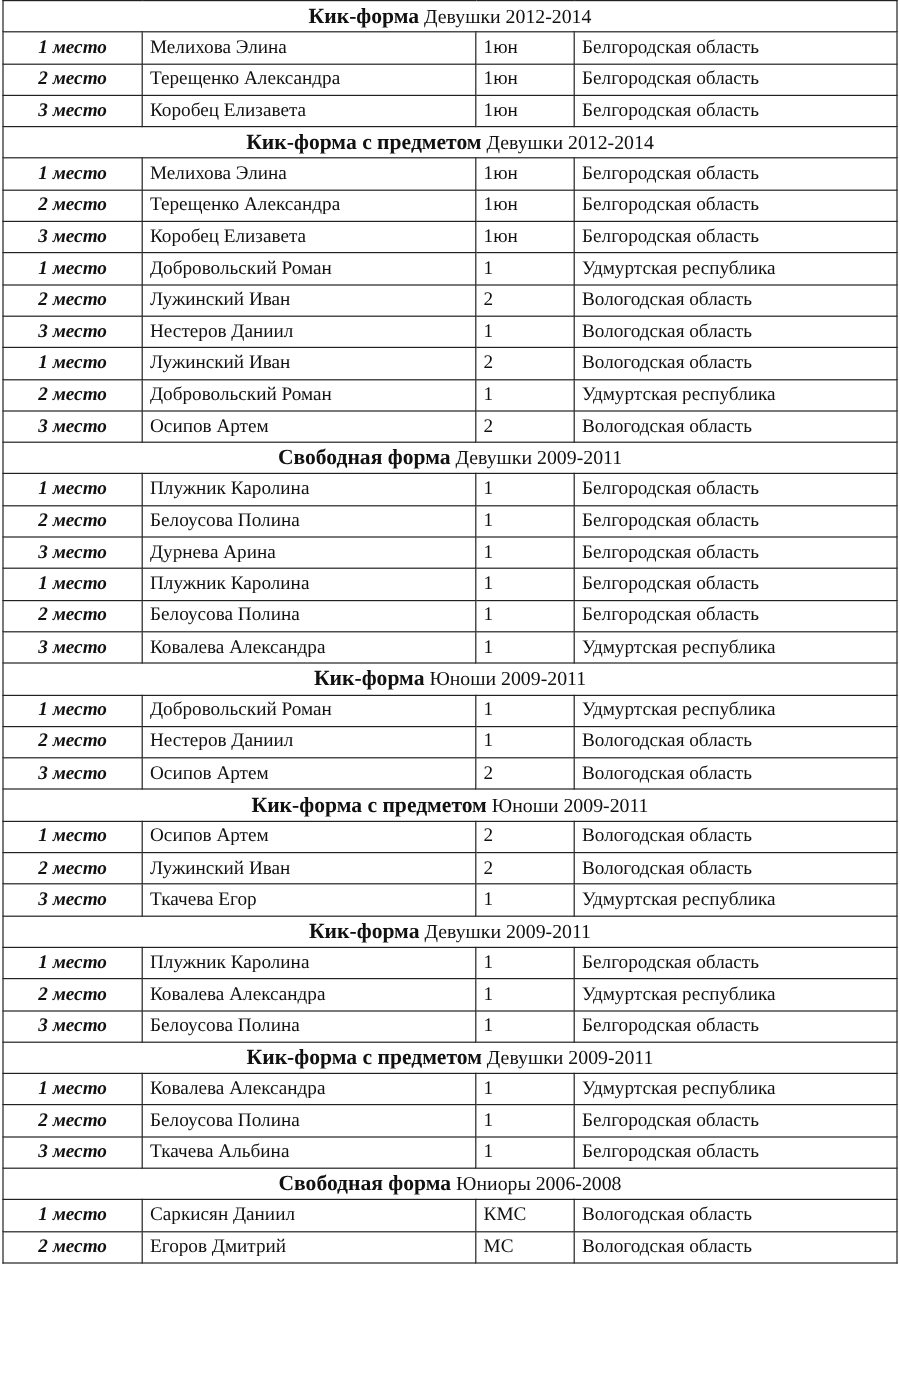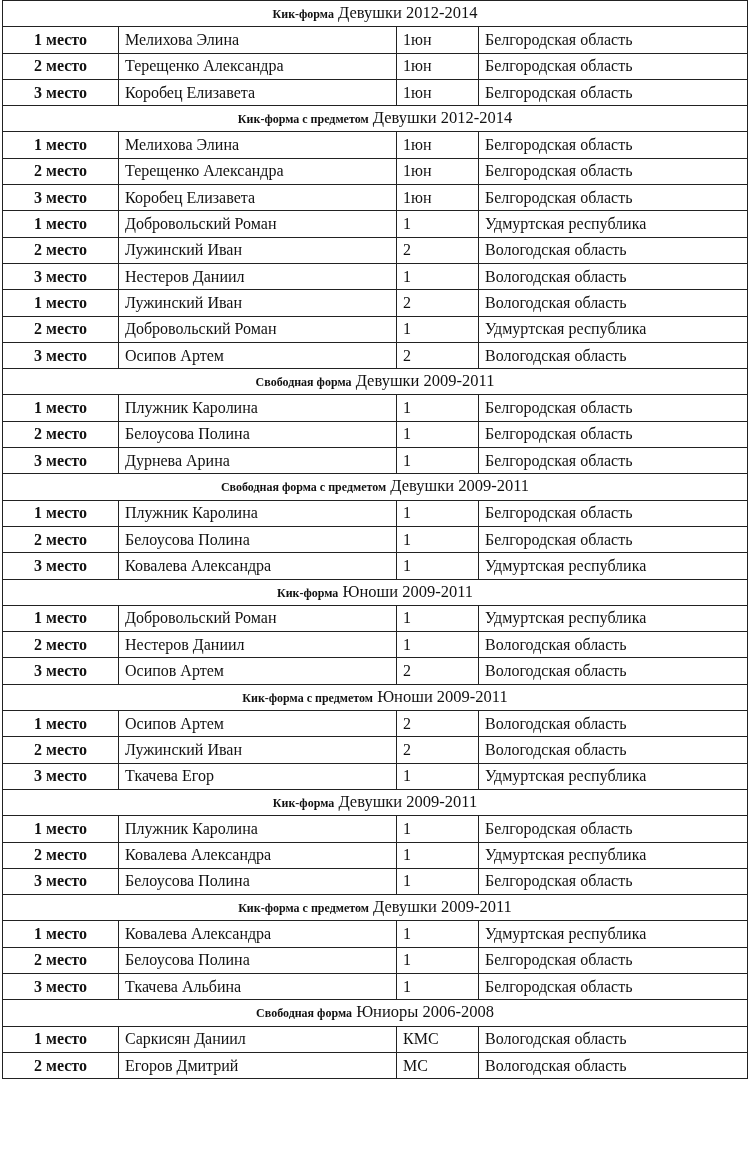--- a/index.html
+++ b/index.html
@@ -20,22 +20,22 @@
     line-height: 16px;
     white-space: nowrap;
     overflow: hidden;
     vertical-align: middle;
   }
   .results col.c1 { width: 116px; }
   .results col.c2 { width: 278px; }
   .results col.c3 { width: 82px; }
   .results col.c4 { width: 269px; }
   .cat-row td { text-align: center; font-size: 16.5px; }
-  .cat-title { font-weight: bold; font-size: 12px; }
-  .place { font-weight: bold; text-align: center; padding: 0 !important; font-size: 16px; margin-left: 28px; }
+  .cat-title { font-weight: bold; font-size: 18px; }
+  .place { font-style: italic; font-weight: bold; text-align: center; padding: 0 !important; font-size: 16px; margin-left: 28px; }
   .rank { }
 </style>
 </head>
 <body>
 
 <table class="results">
   <colgroup>
     <col class="c1">
       <col class="c2">
       <col class="c3">
@@ -163,26 +163,20 @@
     <td class="region">Белгородская область</td>
   </tr>
 
   <tr class="res-row">
     <td class="place">3 место</td>
     <td class="name">Дурнева Арина</td>
     <td class="rank">1</td>
     <td class="region">Белгородская область</td>
   </tr>
 
-  <tr class="cat-row">
-    <td colspan="4">
-      <span class="cat-title">Свободная форма с предметом</span> 
-      <span class="cat-group">Девушки 2009-2011</span>
-    </td>
-  </tr>
 
   <tr class="res-row">
     <td class="place">1 место</td>
     <td class="name">Плужник Каролина</td>
     <td class="rank">1</td>
     <td class="region">Белгородская область</td>
   </tr>
 
   <tr class="res-row">
     <td class="place">2 место</td>

